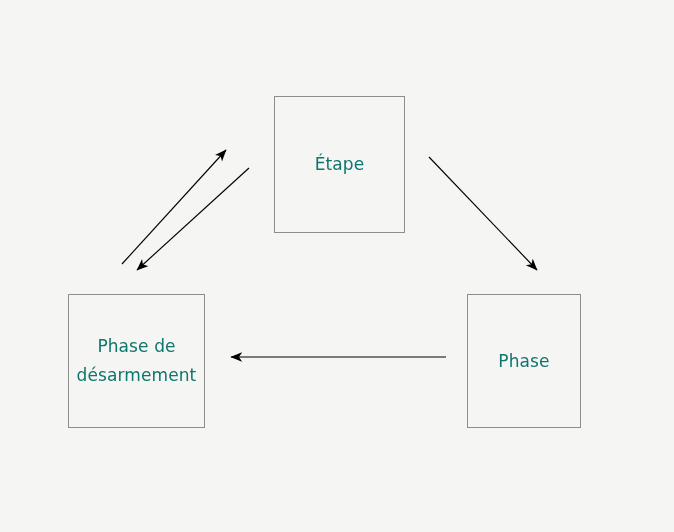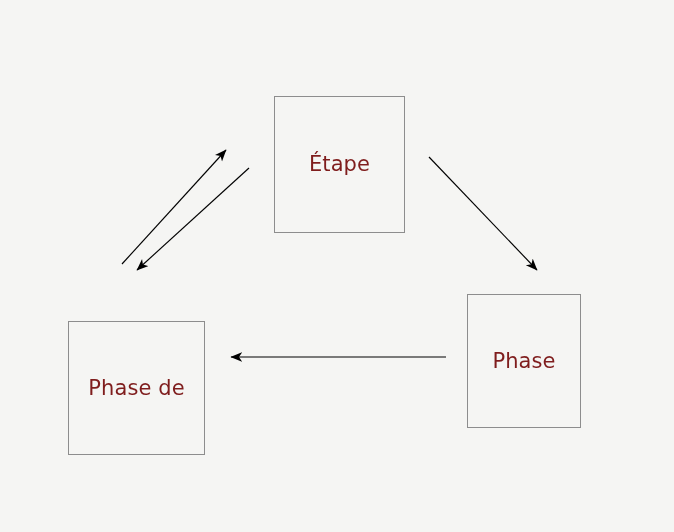--- a/index.html
+++ b/index.html
@@ -29,23 +29,23 @@
     position: absolute;
     box-sizing: border-box;
     border: 1.3px solid #8d8d8d;
     background: transparent;
     display: flex;
     align-items: center;
     justify-content: center;
     text-align: center;
   }
   .node-label {
-    font-size: 21px;
+    font-size: 17px;
     line-height: 29px;
-    color: #7f1d1d;
+    color: #0f766e;
     white-space: nowrap;
     letter-spacing: 0.1px;
   }
   .node-label .ln {
     display: block;
   }
 </style>
 </head>
 <body>
 
@@ -66,23 +66,24 @@
 
     <line class="edge" x1="446" y1="357" x2="231" y2="357" stroke="#000000" stroke-width="1.15" marker-end="url(#barb)"></line>
   </svg>
 
   <div class="node" style="left:274px; top:96px; width:131px; height:137px;">
     <div class="node-label">
       <span class="ln">Étape</span>
     </div>
   </div>
 
-  <div class="node" style="left:68px; top:294px; width:137px; height:134px;margin-top:27px;">
+  <div class="node" style="left:68px; top:294px; width:137px; height:134px;">
     <div class="node-label">
       <span class="ln">Phase de</span>
+      <span class="ln">désarmement</span>
     </div>
   </div>
 
   <div class="node" style="left:467px; top:294px; width:114px; height:134px;">
     <div class="node-label">
       <span class="ln">Phase</span>
     </div>
   </div>
 
 </div>

